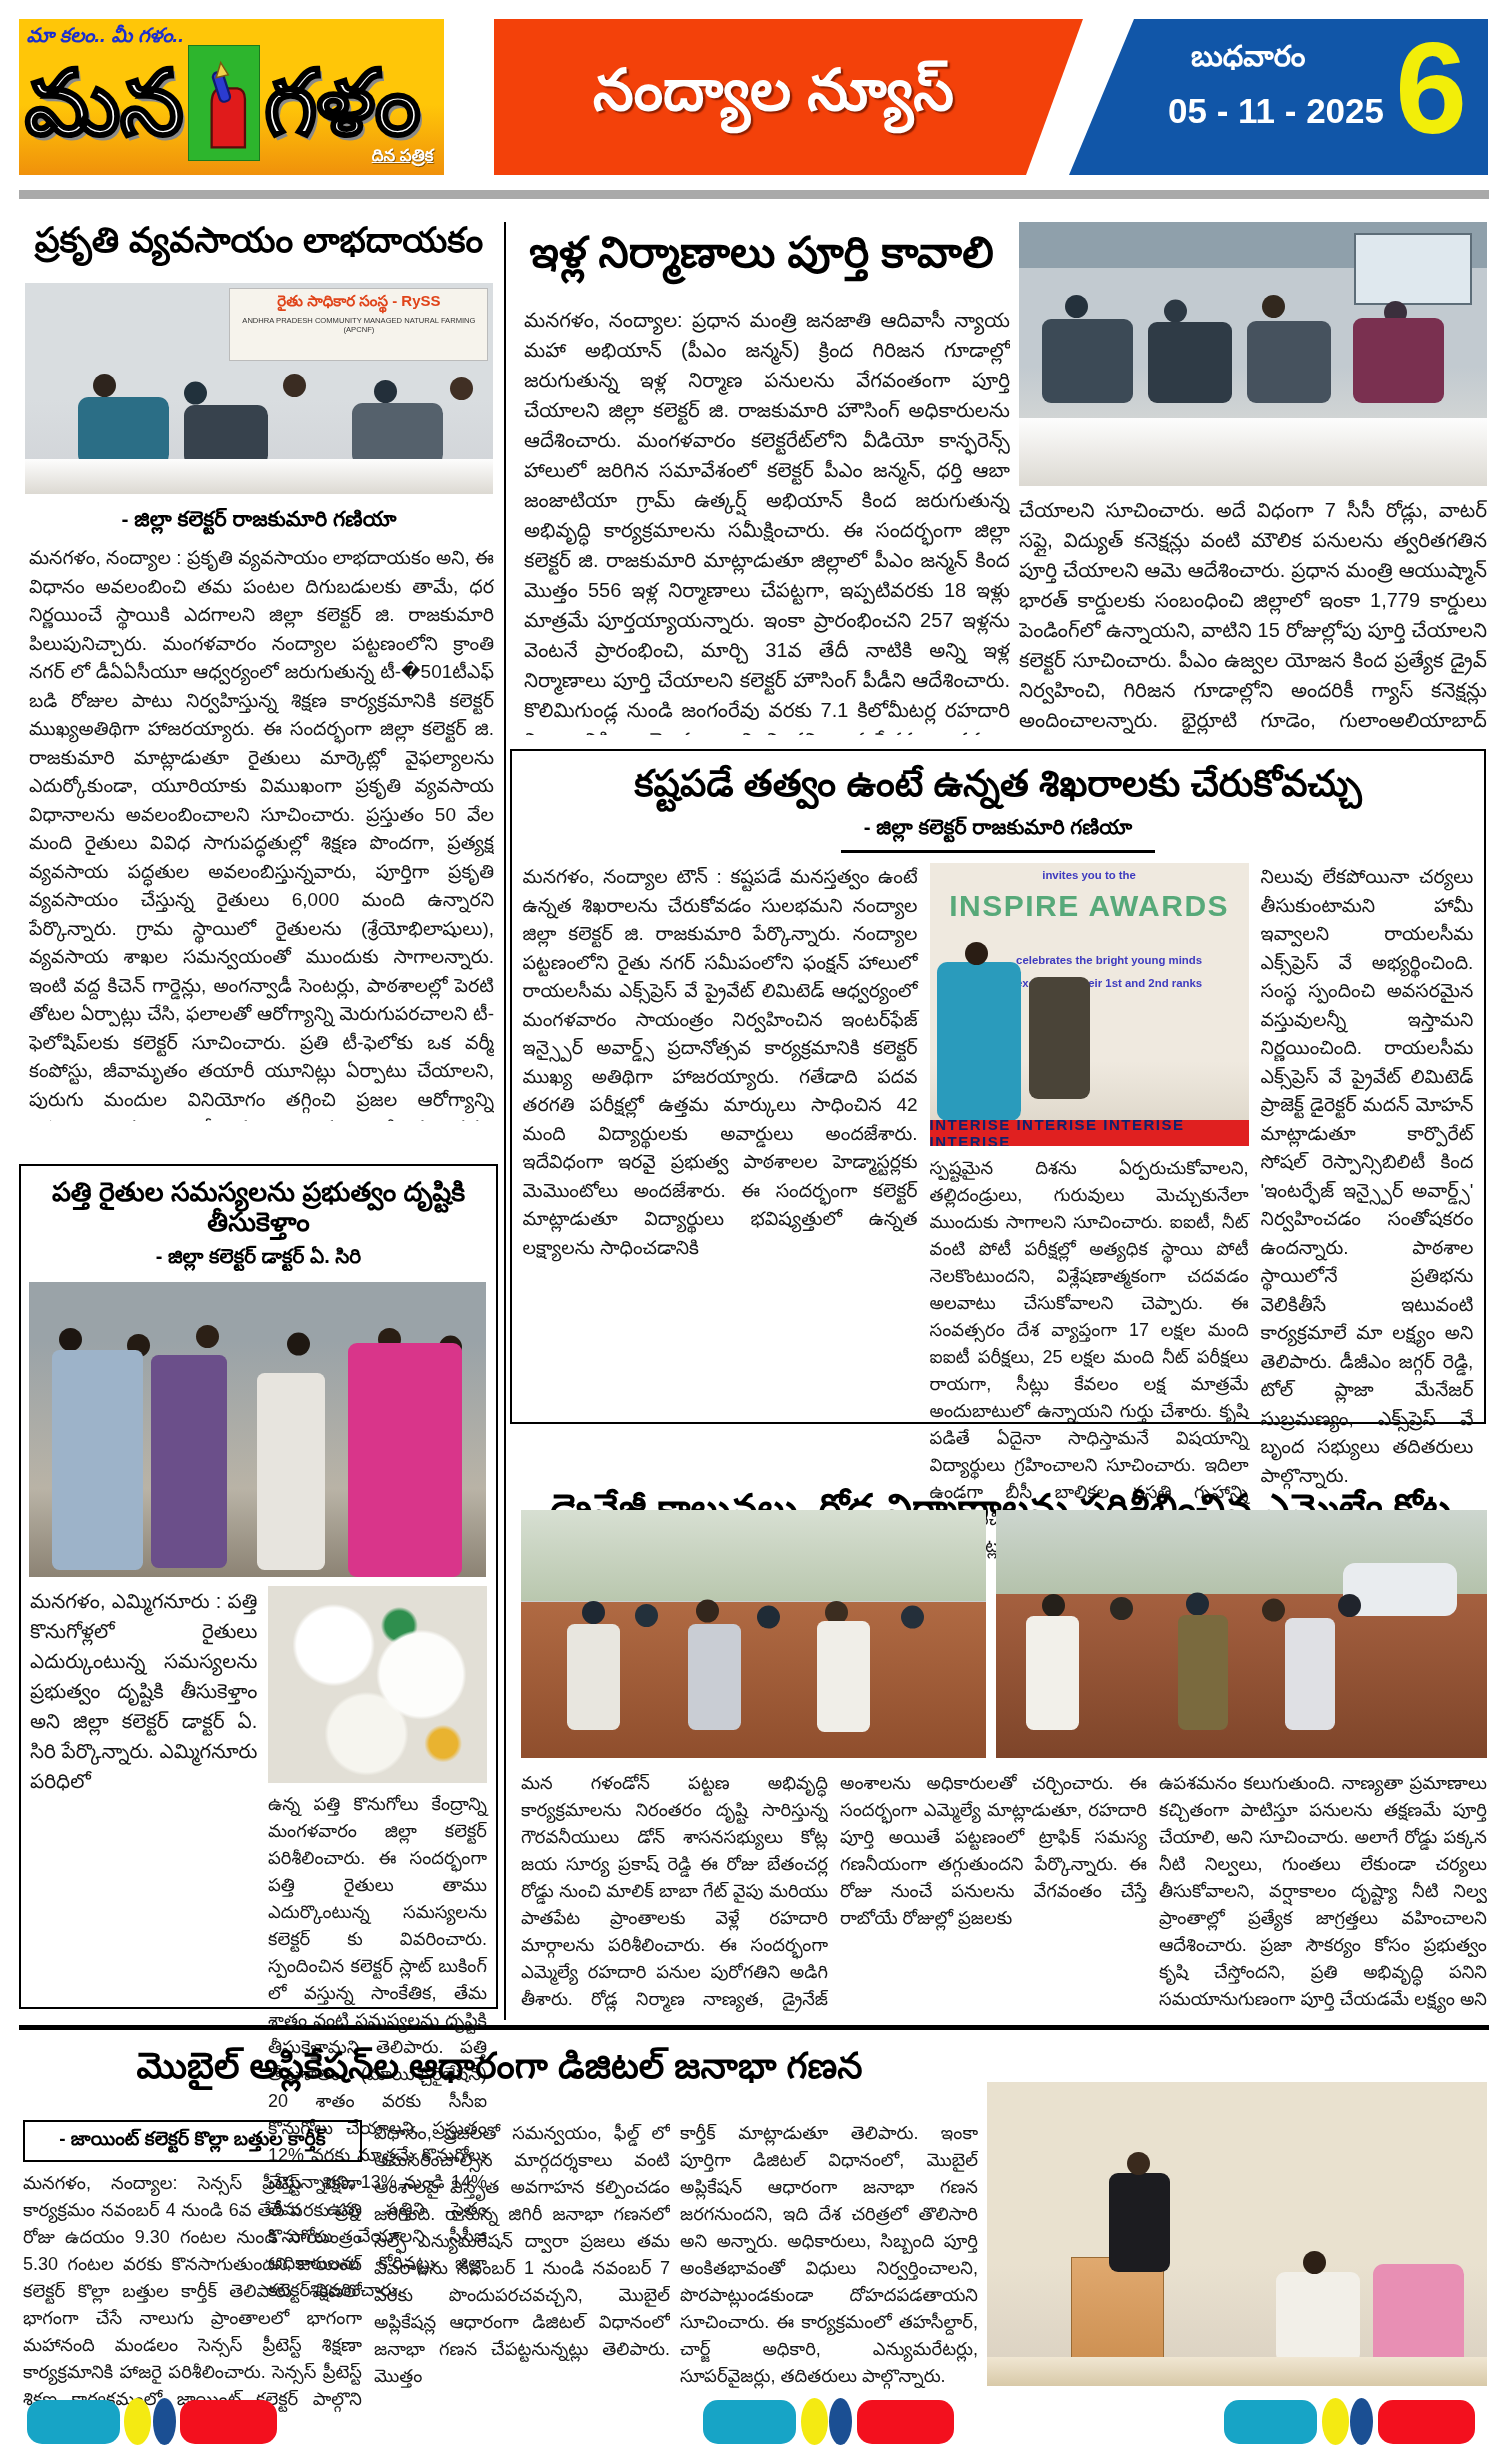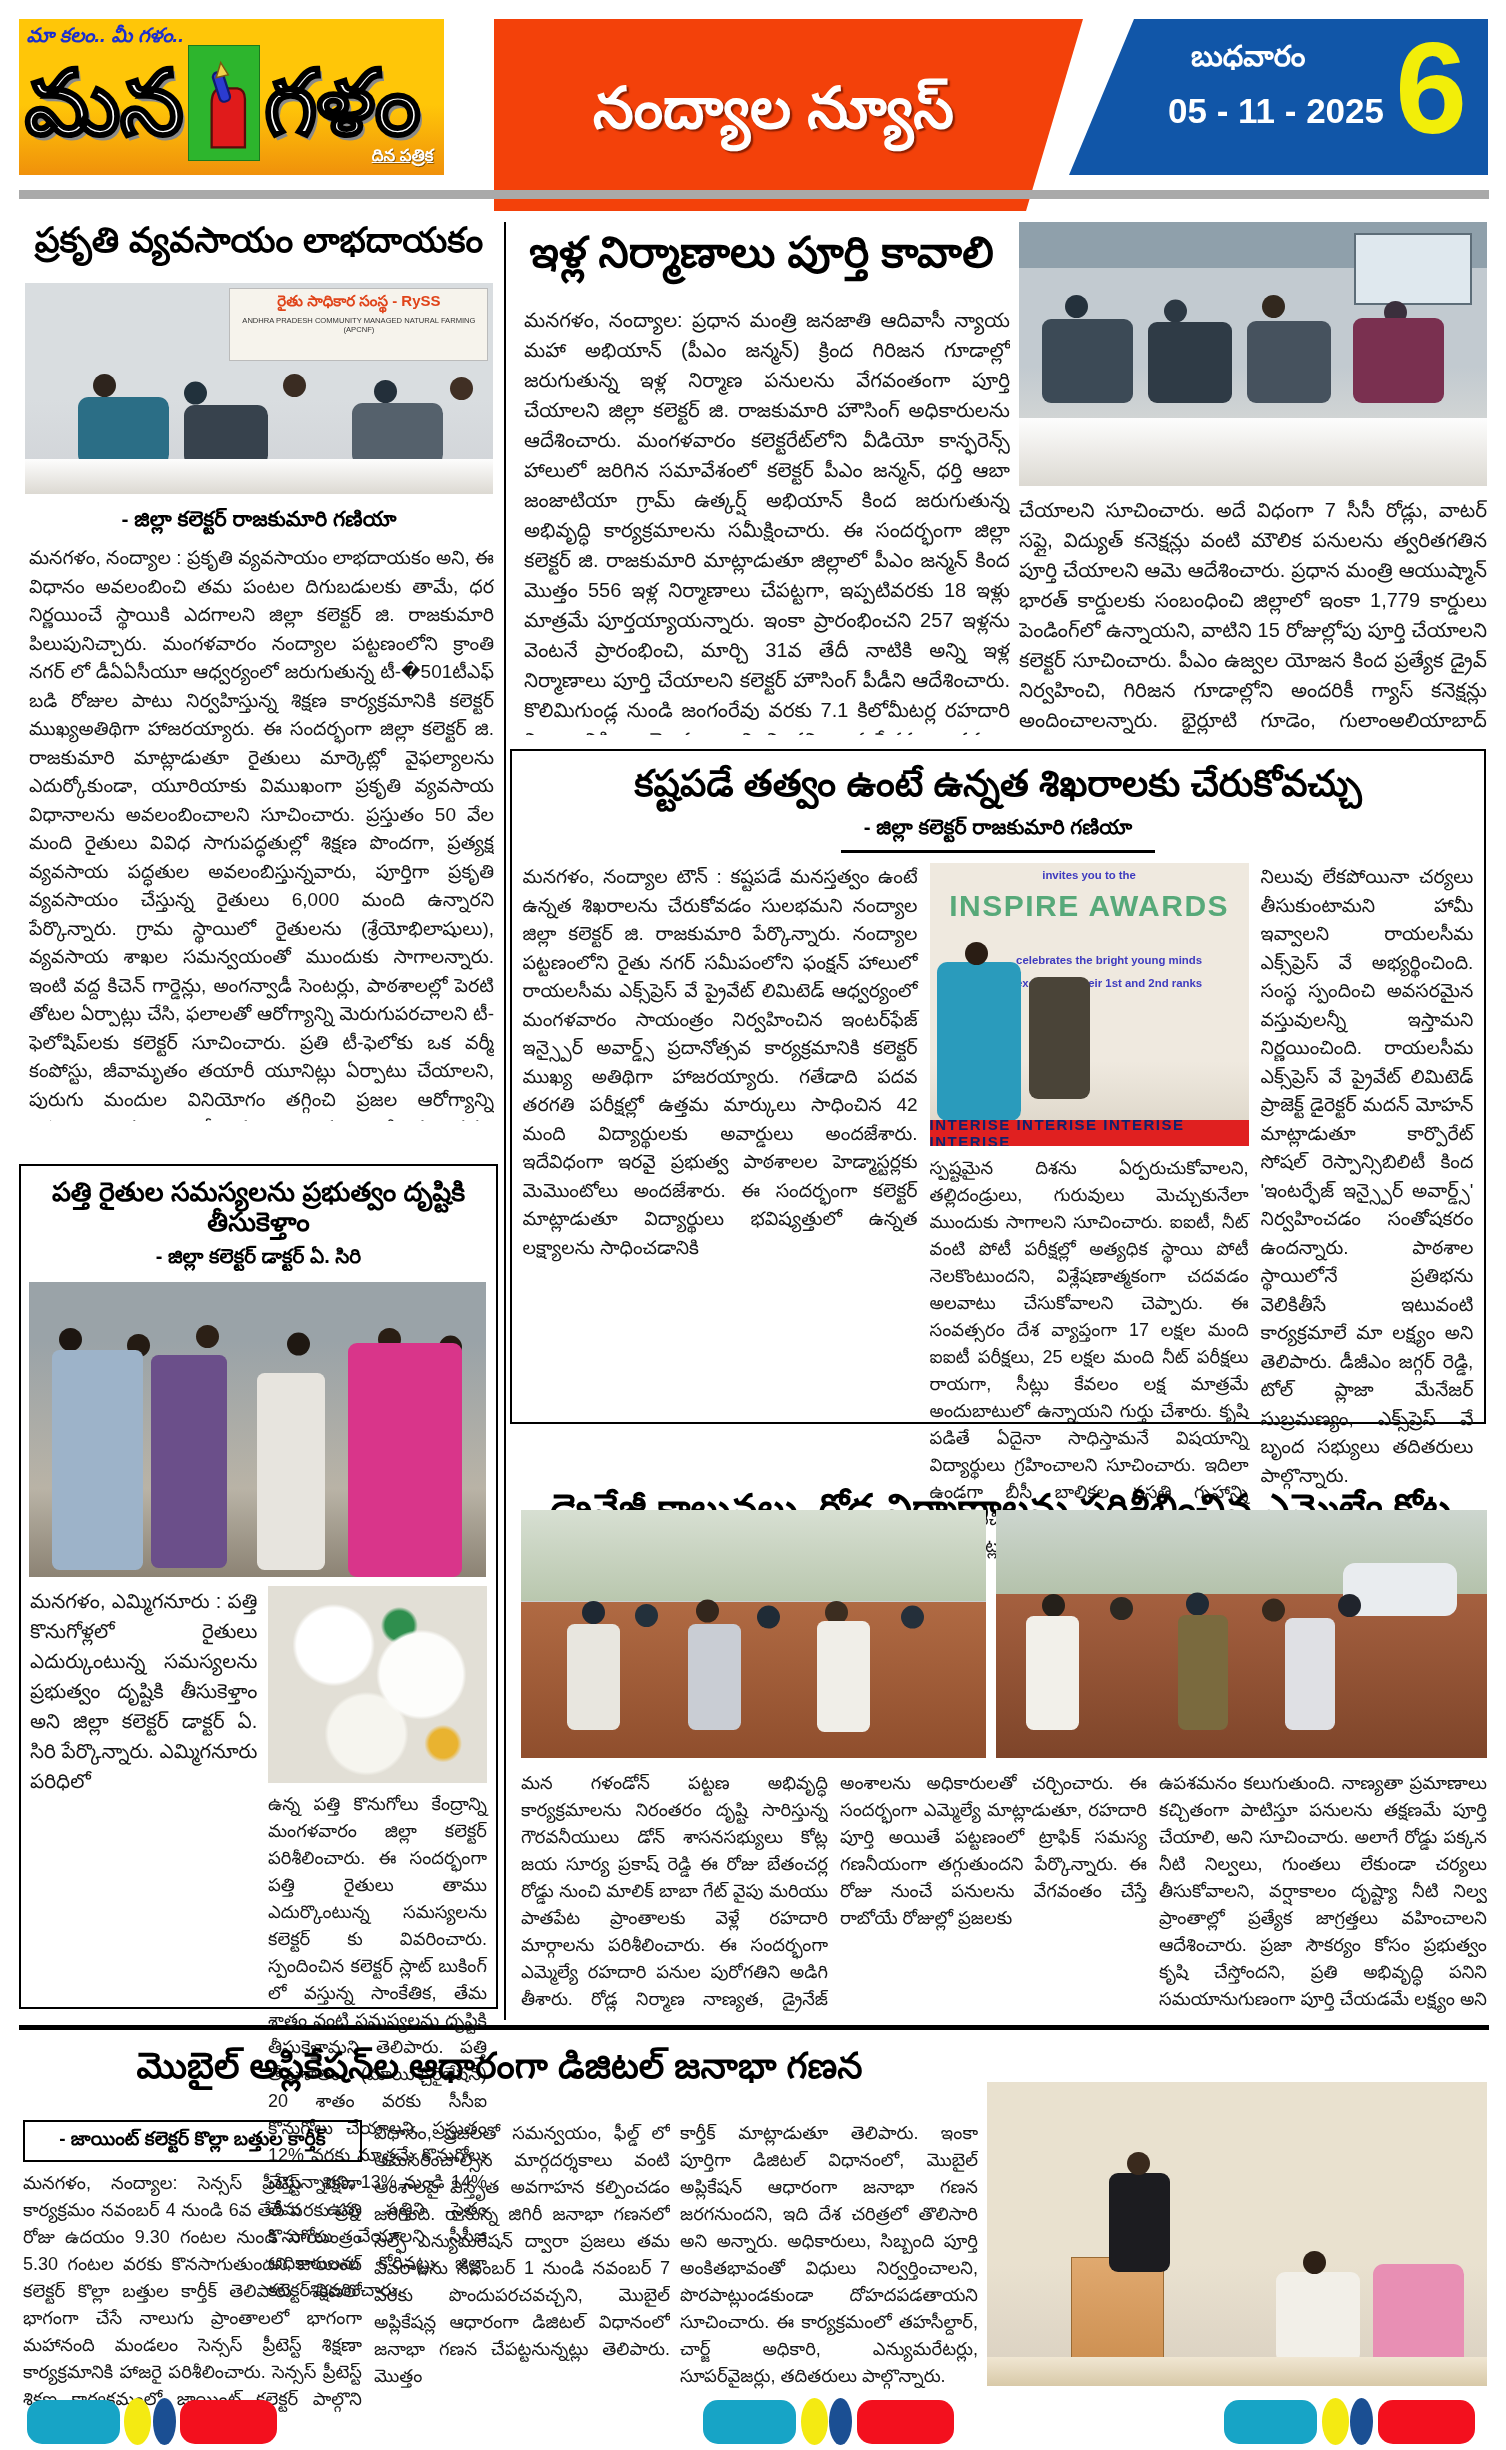--- a/index.html
+++ b/index.html
@@ -8,21 +8,21 @@
 
   
   .mh-left{position:absolute;left:19px;top:19px;width:425px;height:156px;
     background:linear-gradient(#ffc608 55%,#f0910b 100%);}
   .tagline{position:absolute;left:7.6px;top:4.6px;font-size:20px;font-weight:bold;font-style:italic;color:#1b2fd0;}
   .logo-row{position:absolute;left:6px;top:26px;display:flex;align-items:center;gap:4.6px;}
   .logo-word{font-size:90px;font-weight:800;color:#fff;line-height:1;
     -webkit-text-stroke:3px #000;text-shadow:3px 3.8px 0 #8a8a8a;}
   .fist-box{width:70px;height:114px;background:#2db52d;border:1.5px solid #1d7a1d;display:flex;align-items:center;justify-content:center;}
   .logo-sub{position:absolute;right:10.6px;bottom:6px;font-size:16.7px;font-weight:bold;color:#fff;text-shadow:0.8px 0.8px 0 #7a4a00;text-decoration:underline;}
-  .mh-mid{position:absolute;left:494px;top:19px;width:589px;height:192px;background:#f3410a;
+  .mh-mid{position:absolute;left:494px;top:19px;width:589px;height:156px;background:#f3410a;
     clip-path:polygon(0 0,100% 0,calc(100% - 57px) 100%,0 100%);display:flex;align-items:center;justify-content:center;}
   .paper-title{font-size:58px;font-weight:800;color:#fff;text-shadow:2.3px 2.3px 1.5px #8a1e00;transform:translateX(-15px);}
   .mh-right{position:absolute;left:1069px;top:19px;width:419px;height:156px;background:#1156a8;
     clip-path:polygon(65px 0,100% 0,100% 100%,0 100%);}
   .weekday{position:absolute;left:122px;top:21px;font-size:29px;font-weight:bold;color:#fff;}
   .date{position:absolute;left:99px;top:72px;font-size:35px;font-weight:800;color:#fff;}
   .pagenum{position:absolute;right:21px;top:4.6px;font-size:129px;line-height:1;font-weight:800;color:#f2ee09;}
   .gray-bar{position:absolute;left:19px;top:190px;width:1470px;height:9px;background:#a9a9a9;}
 
   

